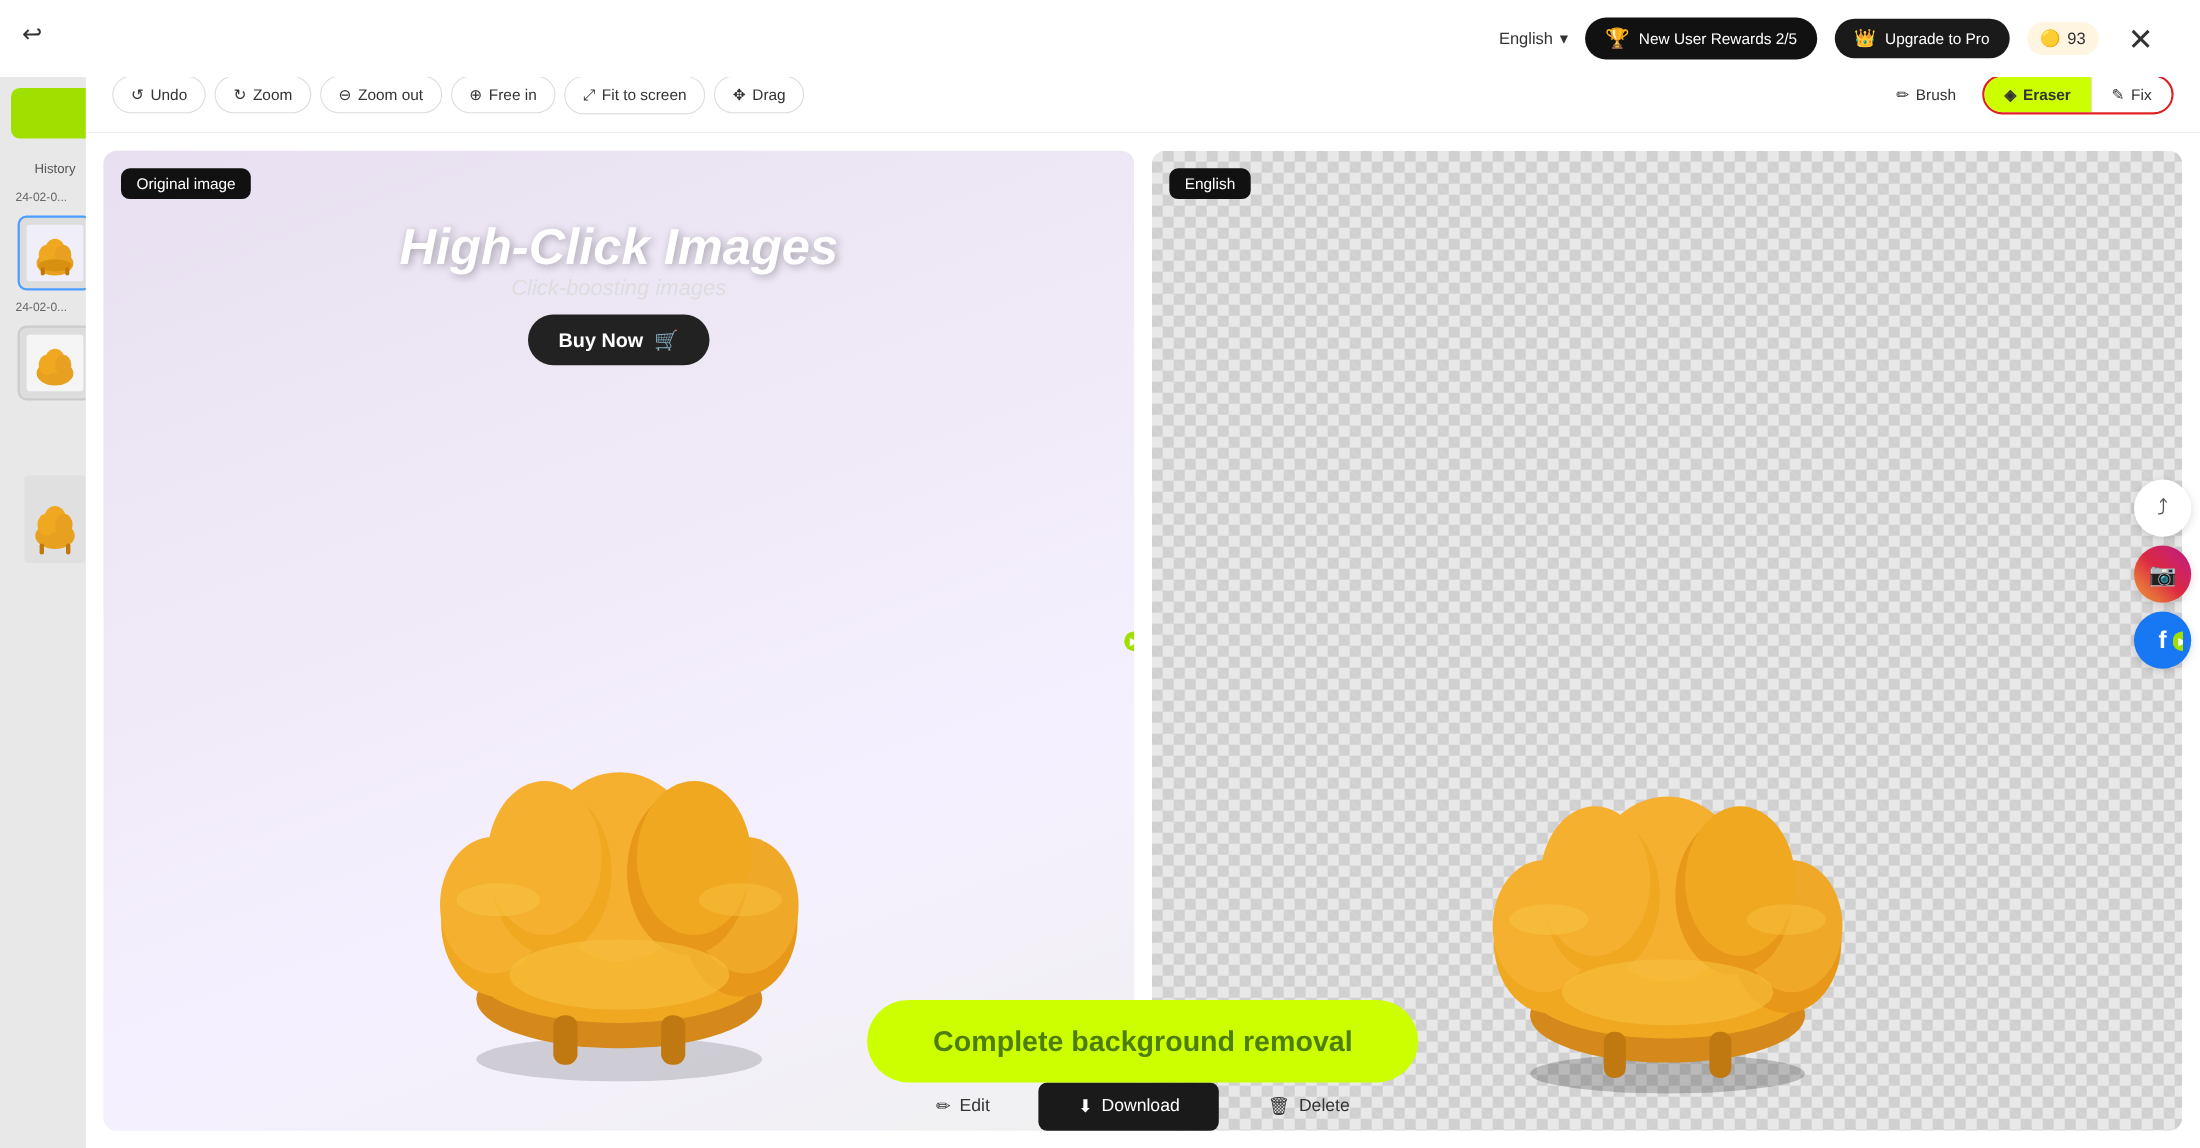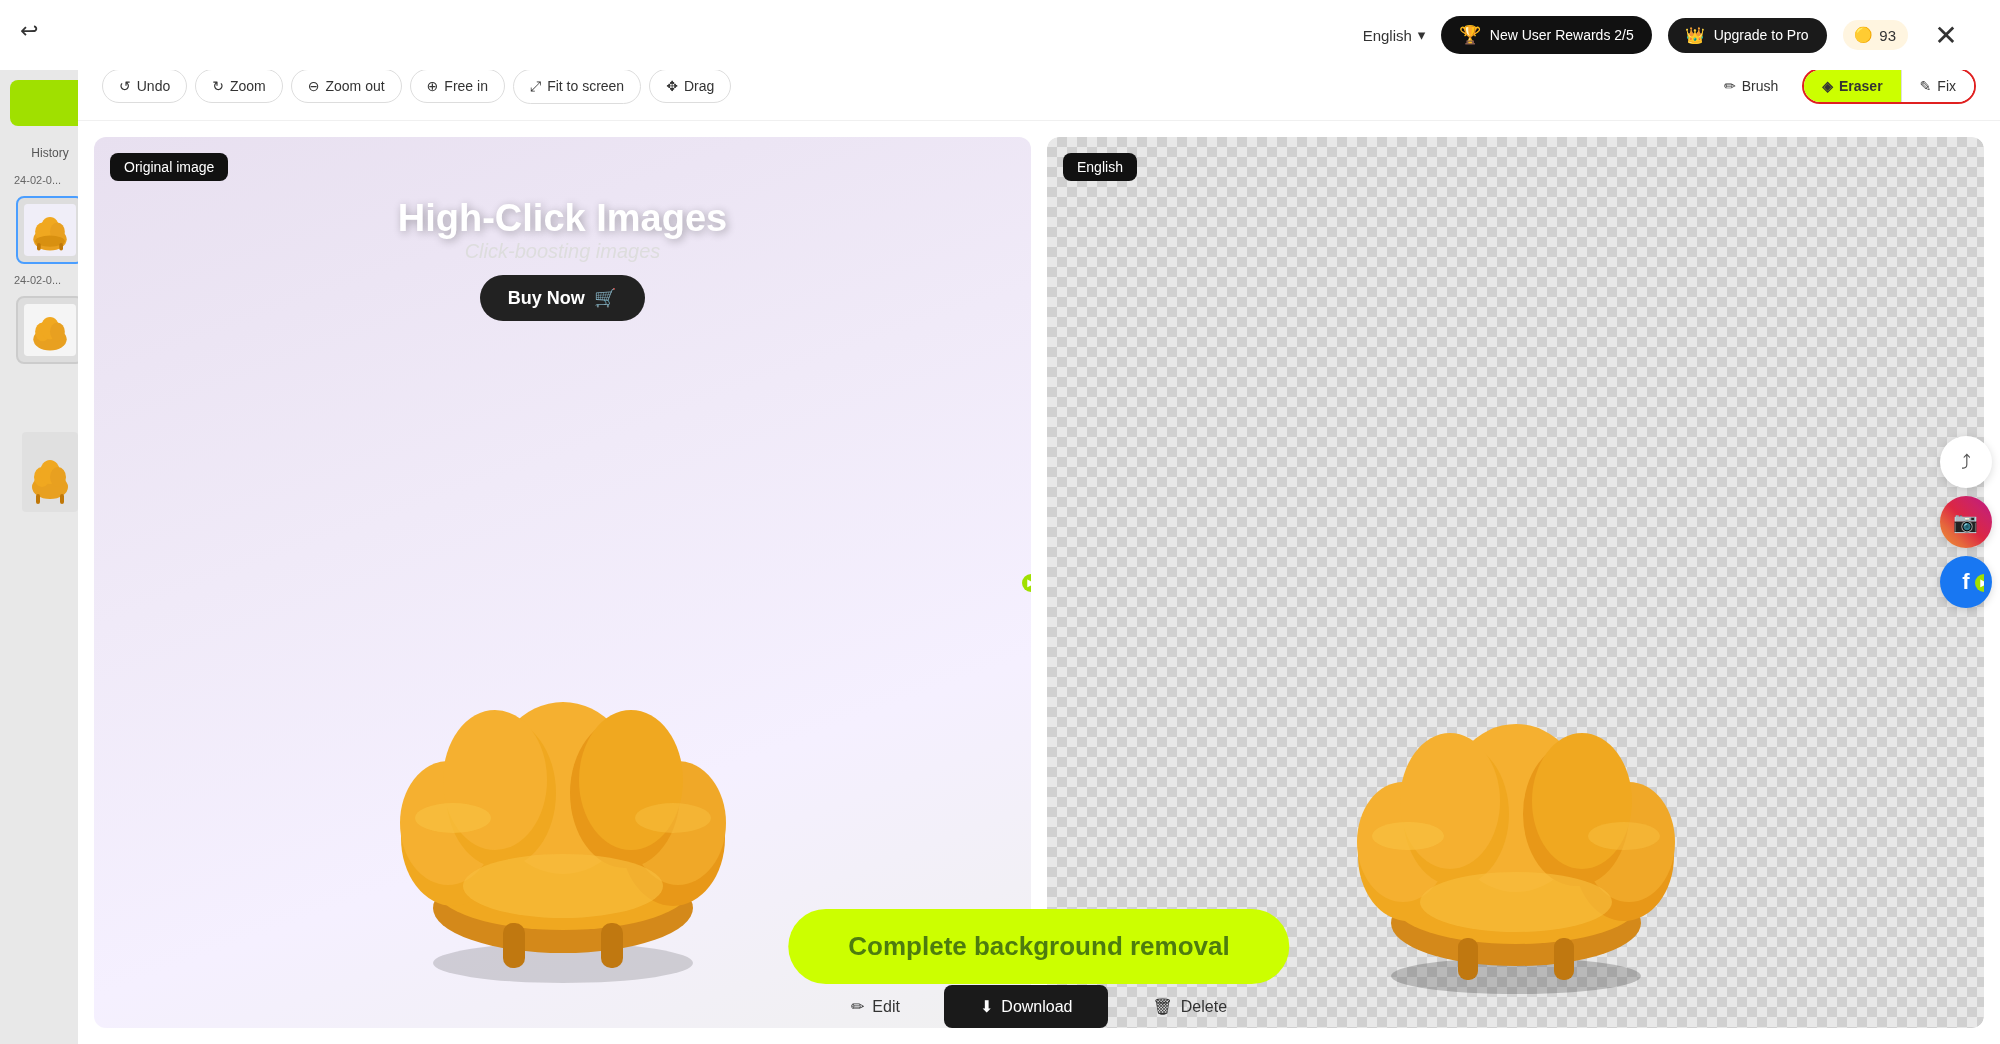--- a/index.html
+++ b/index.html
@@ -313,24 +313,25 @@
     }
 
     
     .img-text-overlay {
       position: absolute;
       top: 60px;
       left: 0; right: 0;
       text-align: center;
     }
     .img-text-overlay h1 {
-      font-size: 38px;
+      font-size: 46px;
       font-weight: 900;
       color: #fff;
       text-shadow: 2px 2px 8px rgba(0,0,0,0.3);
+      font-style: italic;
     }
     .img-text-overlay p {
       font-size: 20px;
       color: #ddd;
       font-style: italic;
     }
     .buy-now-btn {
       display: inline-flex; align-items: center; gap: 10px;
       background: #222;
       color: #fff;

